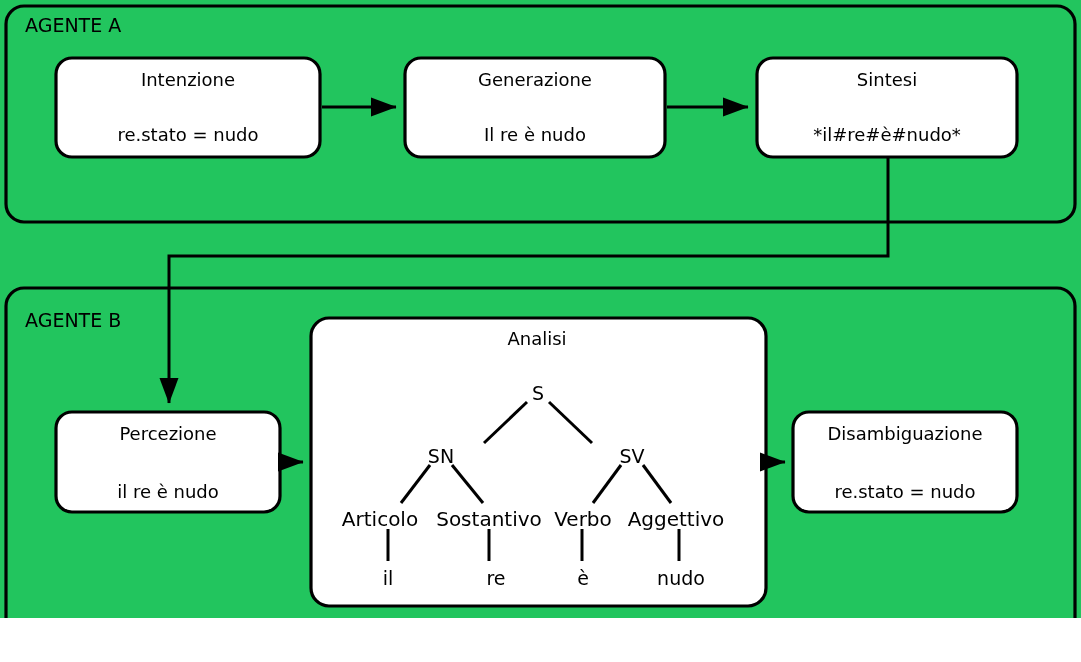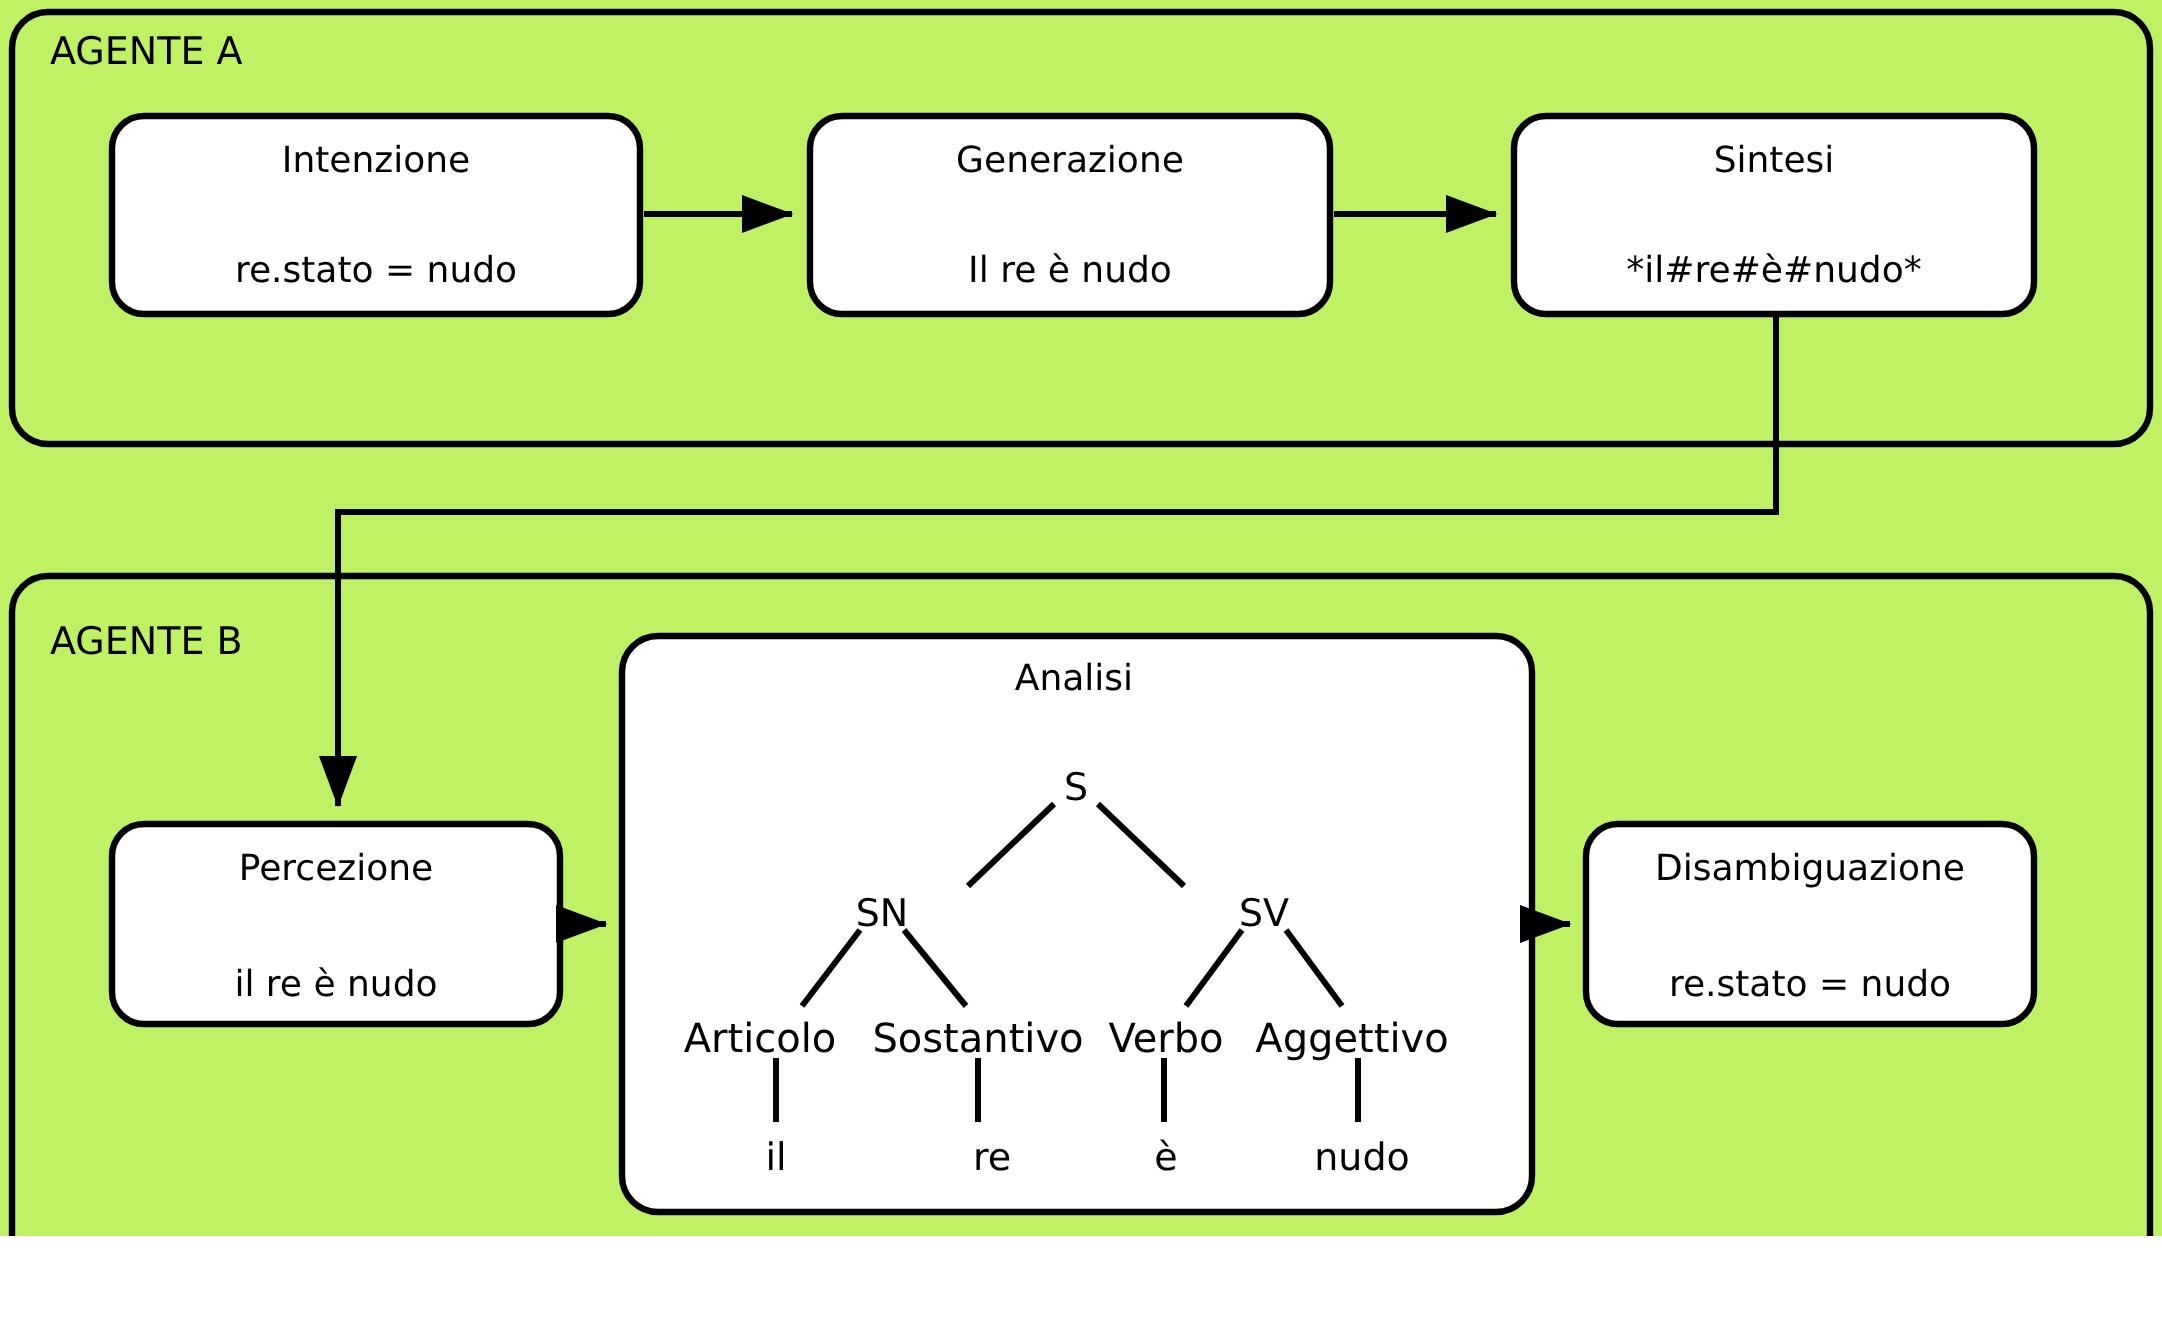--- a/index.html
+++ b/index.html
@@ -4,21 +4,21 @@
 <style>
   html, body {
     margin: 0;
     padding: 0;
     background: #ffffff;
   }
   #canvas {
     position: relative;
     width: 1081px;
     height: 618px;
-    background: #bef264;
+    background: #22c55e;
     font-family: "DejaVu Sans", sans-serif;
     overflow: hidden;
   }
   #canvas svg {
     position: absolute;
     top: 0;
     left: 0;
     width: 1081px;
     height: 662px;
   }

